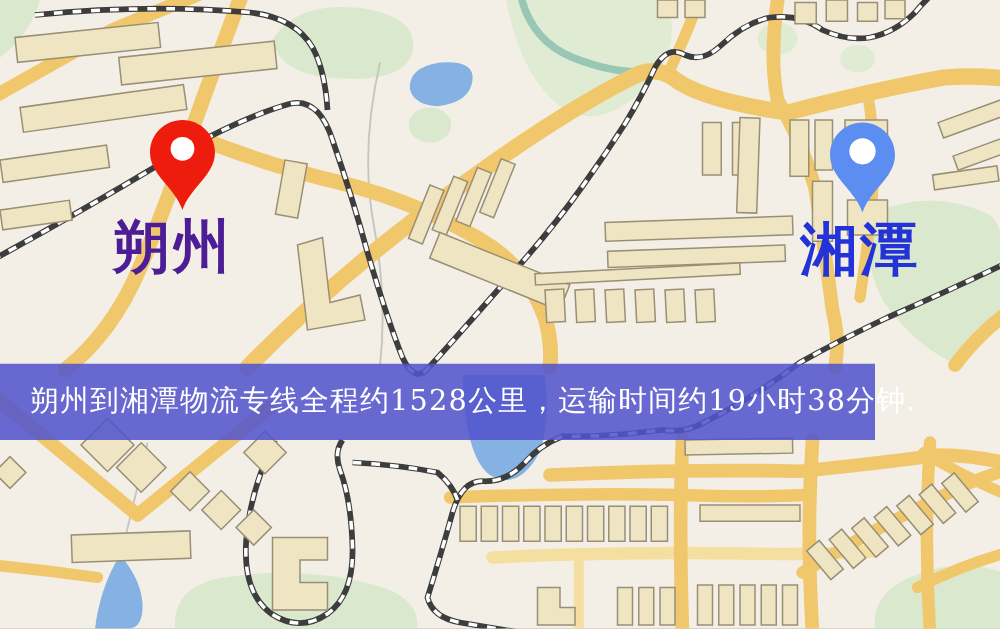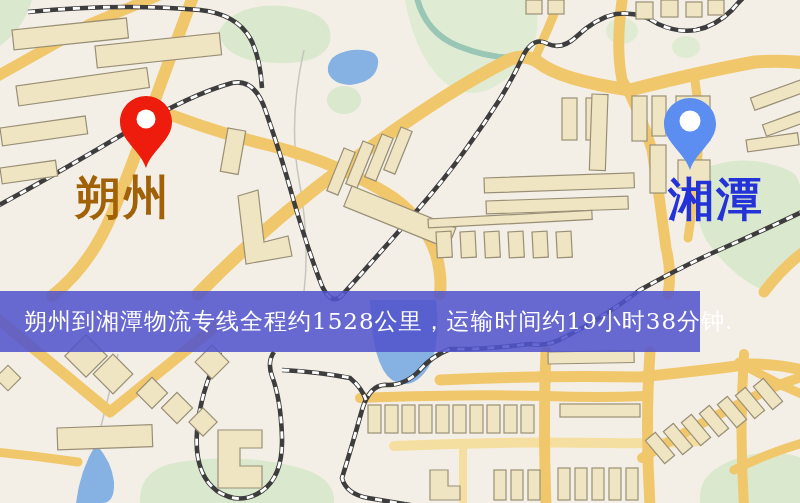--- a/index.html
+++ b/index.html
@@ -2,22 +2,22 @@
 <html><head>
 <meta charset="utf-8">
 <style>
   html,body{margin:0;padding:0;background:#888;}
   .stage{position:relative;width:800px;height:503px;overflow:hidden;
          font-family:"Liberation Sans",sans-serif;background:#f4efe6;}
   .stage svg{position:absolute;left:0;top:0;}
   .city-label{position:absolute;font-family:"DejaVu Serif","Liberation Serif",serif;
               font-weight:700;font-size:46px;line-height:1;letter-spacing:2px;
               text-shadow:0 0 1px rgba(255,255,255,.25);white-space:nowrap;}
-  #origin-label{left:75px;top:174px;color:#a16207;}
-  #destination-label{left:640px;top:176px;color:#2333d8;margin-left:28px;}
+  #origin-label{left:90px;top:174px;color:#4c1d95;}
+  #destination-label{left:640px;top:176px;color:#2333d8;}
   .banner{position:absolute;left:0;top:291px;width:700px;height:61px;
           background:rgba(82,84,205,0.87);}
   .banner span{display:block;line-height:61px;padding-left:24px;
                font-family:"DejaVu Serif","Liberation Serif",serif;
                font-size:23px;letter-spacing:1px;color:#ffffff;white-space:nowrap;}
 </style>
 </head>
 <body>
 
 <div class="stage">

